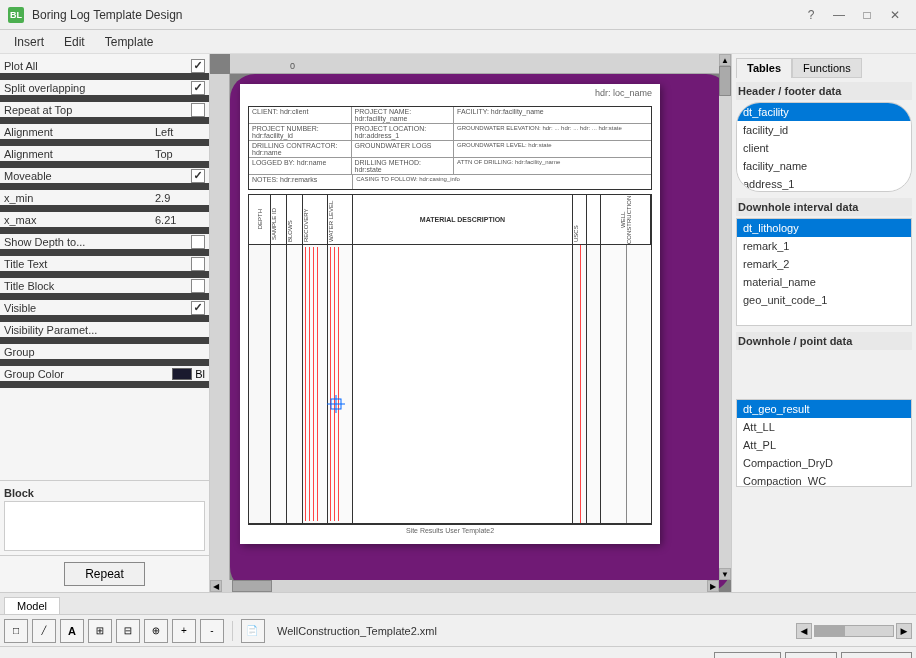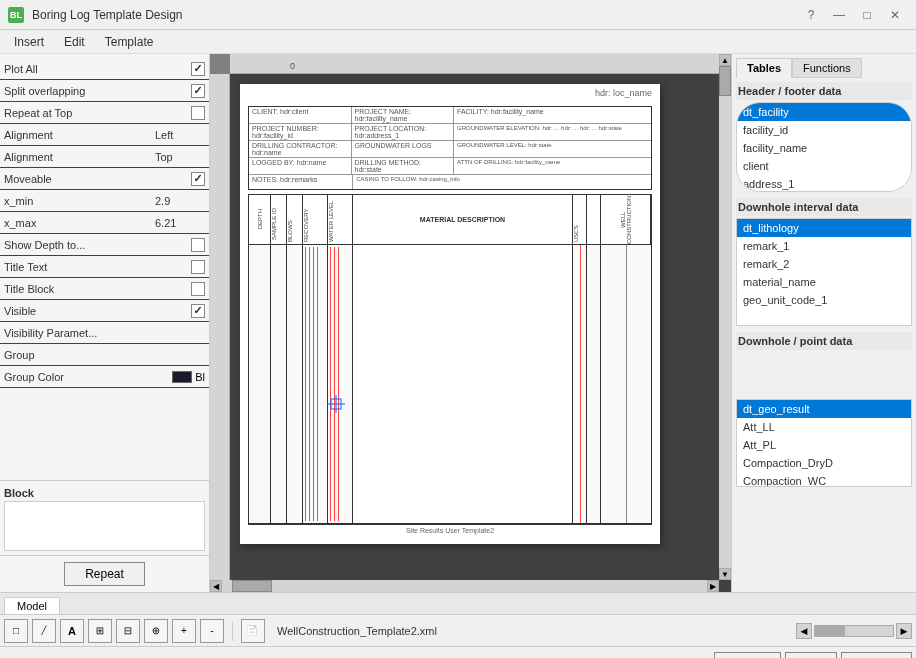--- a/index.html
+++ b/index.html
@@ -48,21 +48,21 @@
       flex: 1;
       overflow-y: auto;
       padding: 4px 0;
     }
     
     .prop-row {
       display: flex;
       align-items: center;
       height: 22px;
       padding: 0 4px;
-      border-bottom: 1px solid #404040;
+      border-bottom: 7px solid #404040;
     }
     .prop-label { flex: 1; font-size: 11px; color: #333; }
     .prop-value { font-size: 11px; color: #333; min-width: 50px; text-align: left; }
     .checkbox-val { width: 14px; height: 14px; border: 1px solid #888; background: white; display: flex; align-items: center; justify-content: center; }
     .checkbox-checked { background: white; }
     .checkmark { color: #333; font-size: 11px; font-weight: bold; }
     
     .block-section {
       padding: 4px;
       border-top: 1px solid #ccc;
@@ -113,21 +113,22 @@
     }
     .ruler-mark { font-size: 9px; color: #555; position: absolute; }
     
     .doc-area {
       position: absolute;
       top: 20px;
       left: 20px;
       right: 0;
       bottom: 0;
       overflow: hidden;
-      background: #404040;
+      background: #701a75;
+      border-radius: 25px;
     }
     
     .page-container {
       position: absolute;
       top: 10px;
       left: 10px;
       width: 420px;
       background: white;
       box-shadow: 2px 2px 8px rgba(0,0,0,0.4);
     }
@@ -546,22 +547,22 @@
 
     <div class="tabs-row">
       <div class="tab-btn active">Tables</div>
       <div class="tab-btn">Functions</div>
     </div>
 
     <div class="section-label">Header / footer data</div>
     <div class="data-list" style="height:90px;border-radius:24px;">
       <div class="data-list-item selected">dt_facility</div>
       <div class="data-list-item">facility_id</div>
+      <div class="data-list-item">client</div>
       <div class="data-list-item">facility_name</div>
-      <div class="data-list-item">client</div>
       <div class="data-list-item">address_1</div>
 
     </div>
 
     <div class="section-label">Downhole interval data</div>
     <div class="data-list" style="height:108px;">
       <div class="data-list-item selected">dt_lithology</div>
       <div class="data-list-item">remark_1</div>
       <div class="data-list-item">remark_2</div>
       <div class="data-list-item">material_name</div>

